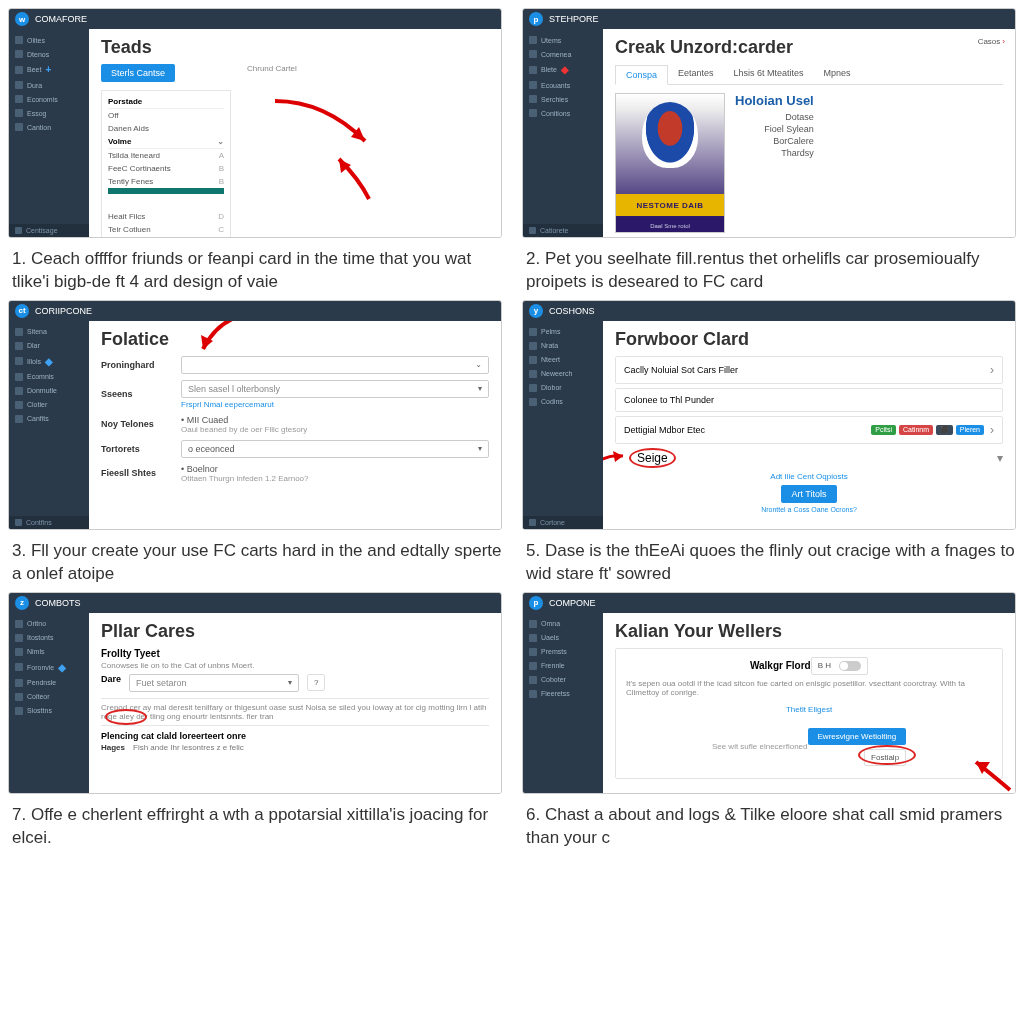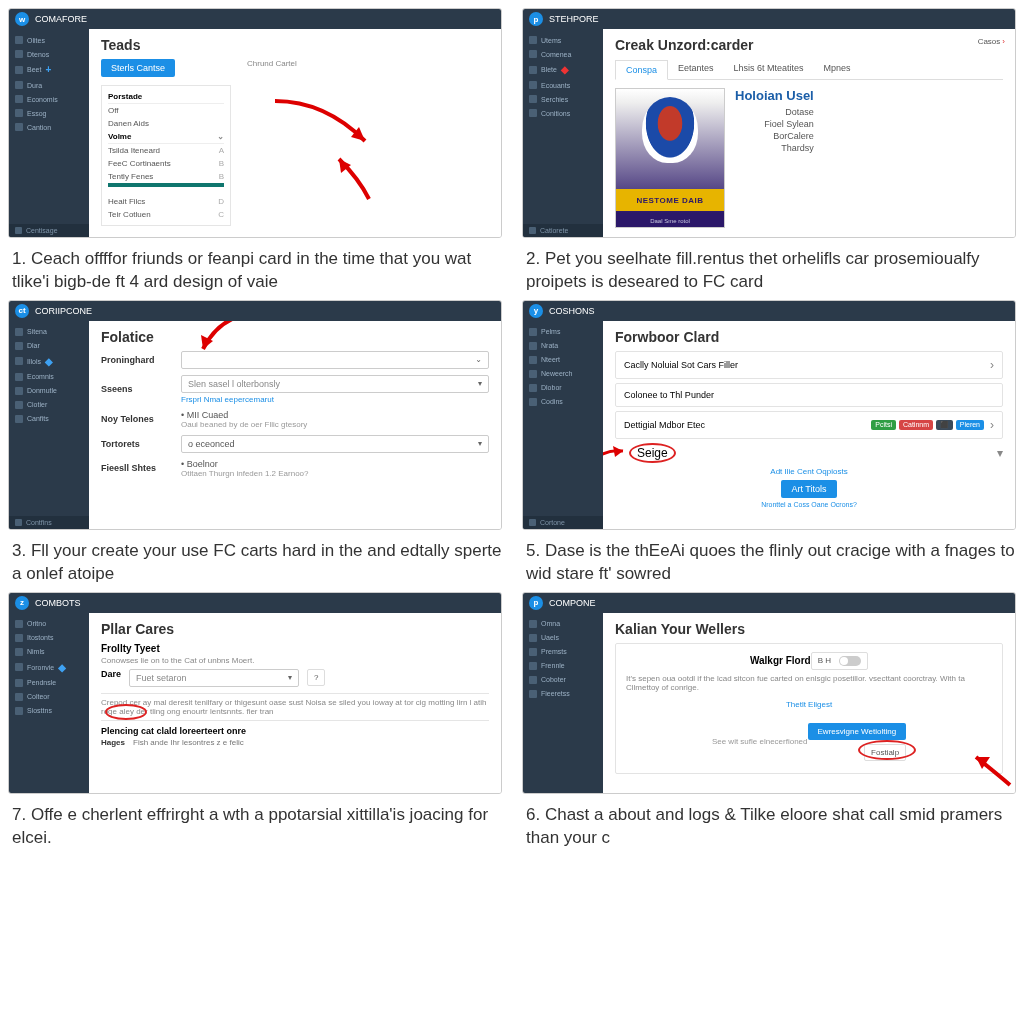--- a/index.html
+++ b/index.html
@@ -72,21 +72,21 @@
   }
   .sidebar-footer .sicon{width:7px;height:7px;background:#4a6075;border-radius:1px;}
   .content {
     flex: 1;
     background: #fff;
     padding: 8px 12px;
     overflow: hidden;
     position: relative;
   }
   .ptitle {
-    font-size: 14px; font-weight: bold; color: #333; margin-bottom: 6px;
+    font-size: 18px; font-weight: bold; color: #333; margin-bottom: 6px;
   }
   .btn-primary {
     background: #1b8fe6; color: #fff; border: none;
     padding: 4px 10px; font-size: 9px; border-radius: 2px;
     cursor: pointer;
   }
   .tabs {
     display: flex; gap: 0; border-bottom: 1px solid #ddd;
     font-size: 9px; margin-bottom: 8px;
   }
@@ -236,21 +236,21 @@
                     <span style="color:#aaa">A</span>
                   </div>
                 <div class="lr">
                     <span>FeeC Cortinaents</span>
                     <span style="color:#aaa">B</span>
                   </div>
                 <div class="lr">
                     <span>Tently Fenes</span>
                     <span style="color:#aaa">B</span>
                   </div>
-                <div class="lr" style="border-top:4px solid #0f766e;padding-top:10px;">
+                <div class="lr" style="border-top:6px solid #0f766e;padding-top:18px;">
                     <span>Heait Filcs</span>
                     <span style="color:#aaa">D</span>
                   </div>
                 <div class="lr">
                     <span>Teir Cotluen</span>
                     <span style="color:#aaa">C</span>
                   </div>
               </div>
             </div>
             <div>

